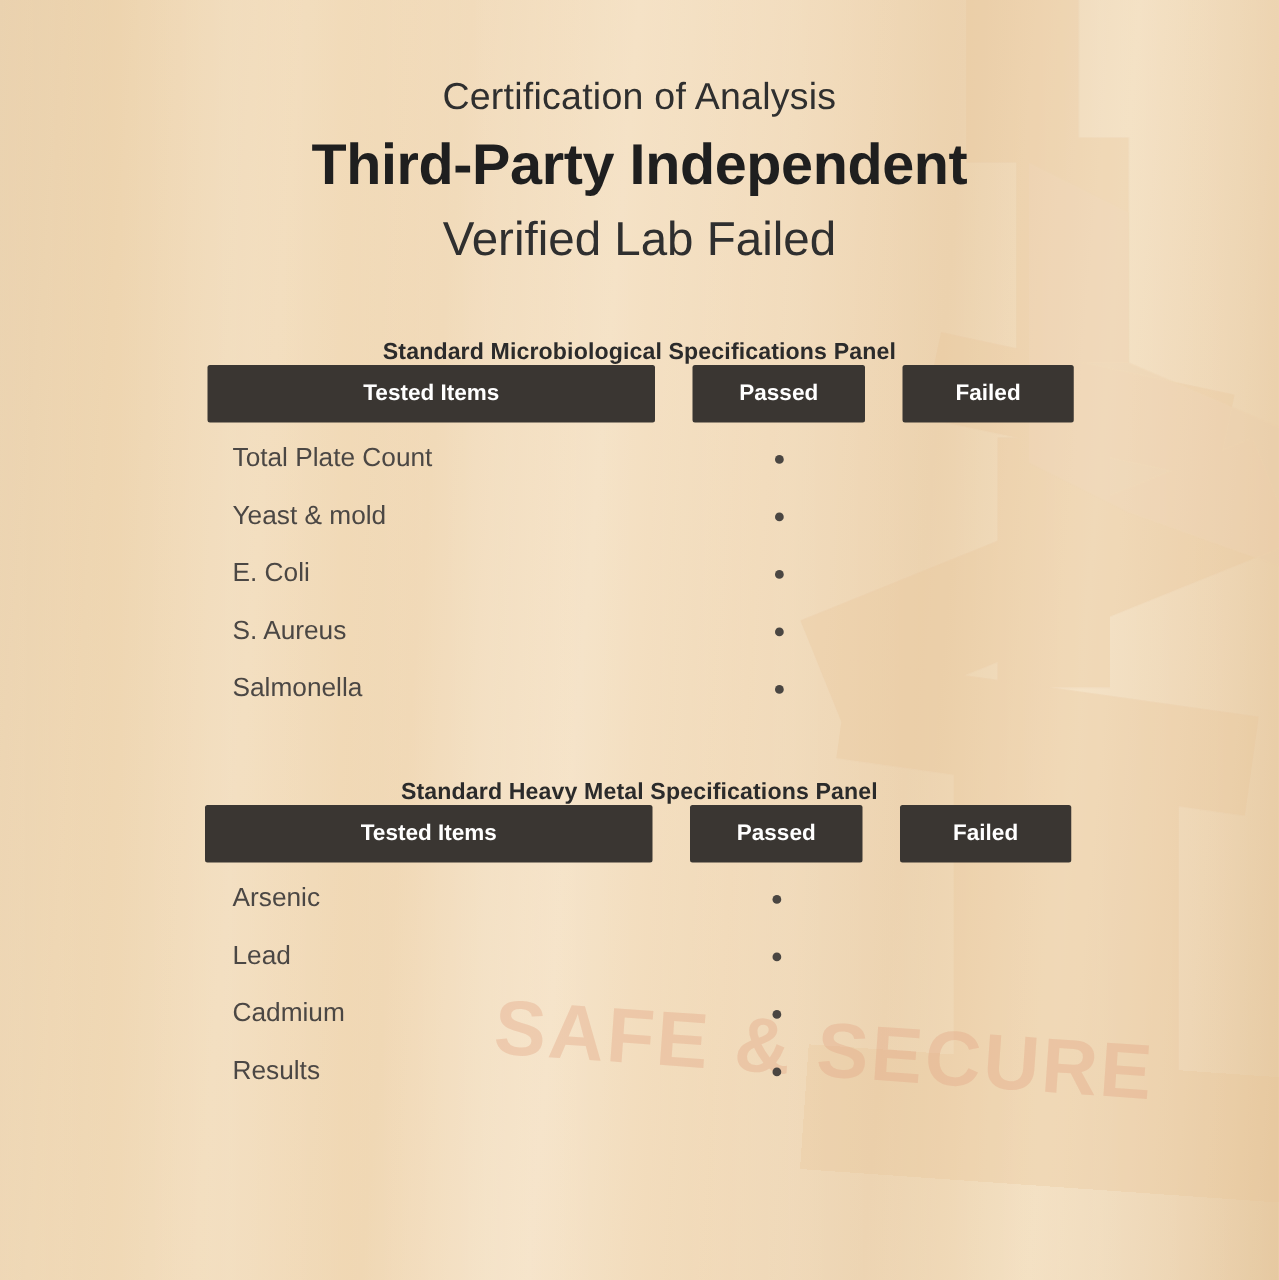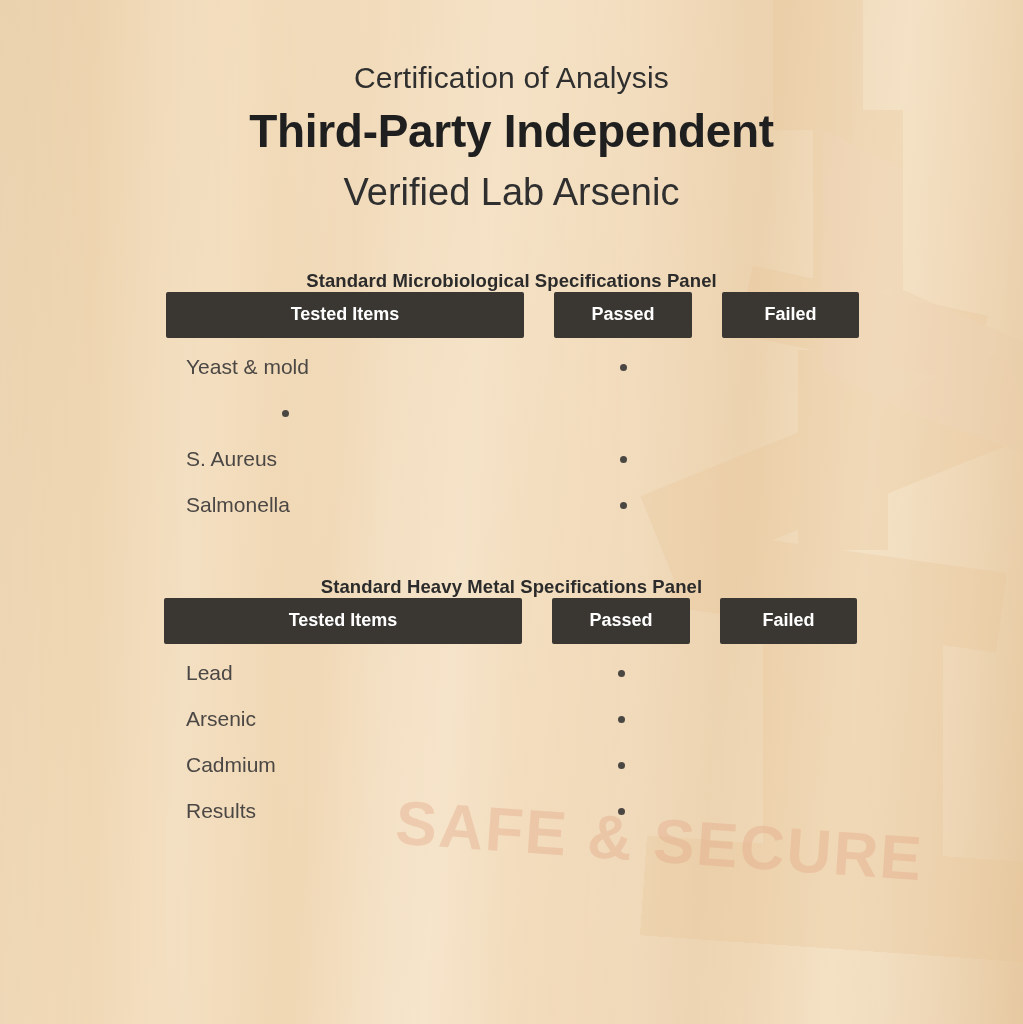--- a/index.html
+++ b/index.html
@@ -203,42 +203,52 @@
     </g>
   </svg>
 
   <div class="watermark-text">SAFE &amp; SECURE</div>
 
   <div class="content">
 
     <div class="title-block">
       <div class="title-line1">Certification of Analysis</div>
       <div class="title-line2">Third-Party Independent</div>
-      <div class="title-line3">Verified Lab Arsenic</div>
+      <div class="title-line3">Verified Lab Failed</div>
     </div>
 
     <div class="panel panel-1">
       <div class="panel-heading">Standard Microbiological Specifications Panel</div>
       <div class="table">
         <div class="header-row">
           <div class="th th-items">Tested Items</div>
           <div class="th th-passed">Passed</div>
           <div class="th th-failed">Failed</div>
         </div>
         <div class="body-rows">
           <div class="row">
+            <div class="cell-item">Total Plate Count</div>
+            <div class="cell-mark passed">
+                <span class="dot"></span>
+              </div>
+            <div class="cell-mark failed">
+                <span class="dot hidden"></span>
+              </div>
+          </div>
+          <div class="row">
             <div class="cell-item">Yeast &amp; mold</div>
             <div class="cell-mark passed">
                 <span class="dot"></span>
               </div>
             <div class="cell-mark failed">
                 <span class="dot hidden"></span>
               </div>
           </div>
           <div class="row">
+            <div class="cell-item">E. Coli</div>
             <div class="cell-mark passed">
                 <span class="dot"></span>
               </div>
             <div class="cell-mark failed">
                 <span class="dot hidden"></span>
               </div>
           </div>
           <div class="row">
             <div class="cell-item">S. Aureus</div>
             <div class="cell-mark passed">
@@ -264,30 +274,30 @@
     <div class="panel panel-2">
       <div class="panel-heading">Standard Heavy Metal Specifications Panel</div>
       <div class="table">
         <div class="header-row">
           <div class="th th-items">Tested Items</div>
           <div class="th th-passed">Passed</div>
           <div class="th th-failed">Failed</div>
         </div>
         <div class="body-rows">
           <div class="row">
+            <div class="cell-item">Arsenic</div>
+            <div class="cell-mark passed">
+                <span class="dot"></span>
+              </div>
+            <div class="cell-mark failed">
+                <span class="dot hidden"></span>
+              </div>
+          </div>
+          <div class="row">
             <div class="cell-item">Lead</div>
-            <div class="cell-mark passed">
-                <span class="dot"></span>
-              </div>
-            <div class="cell-mark failed">
-                <span class="dot hidden"></span>
-              </div>
-          </div>
-          <div class="row">
-            <div class="cell-item">Arsenic</div>
             <div class="cell-mark passed">
                 <span class="dot"></span>
               </div>
             <div class="cell-mark failed">
                 <span class="dot hidden"></span>
               </div>
           </div>
           <div class="row">
             <div class="cell-item">Cadmium</div>
             <div class="cell-mark passed">

